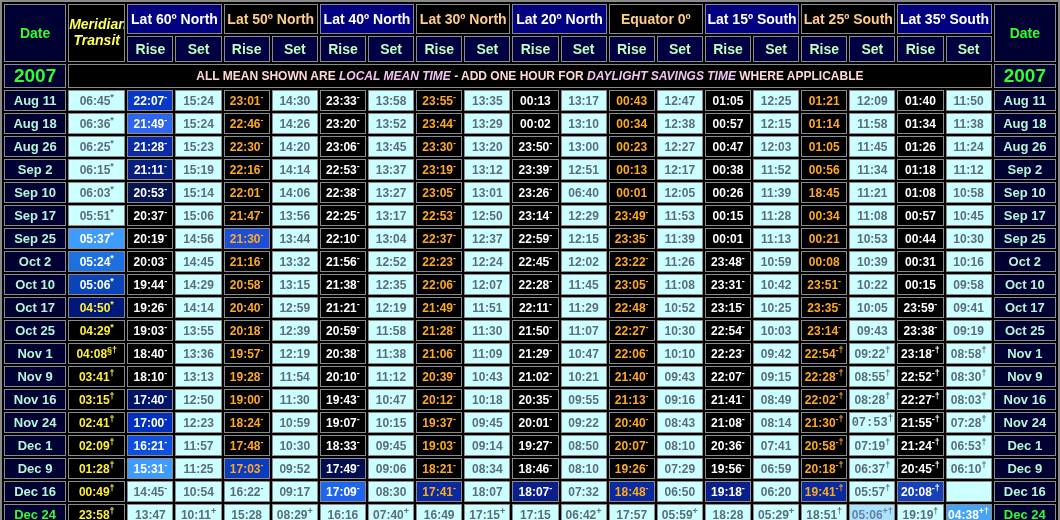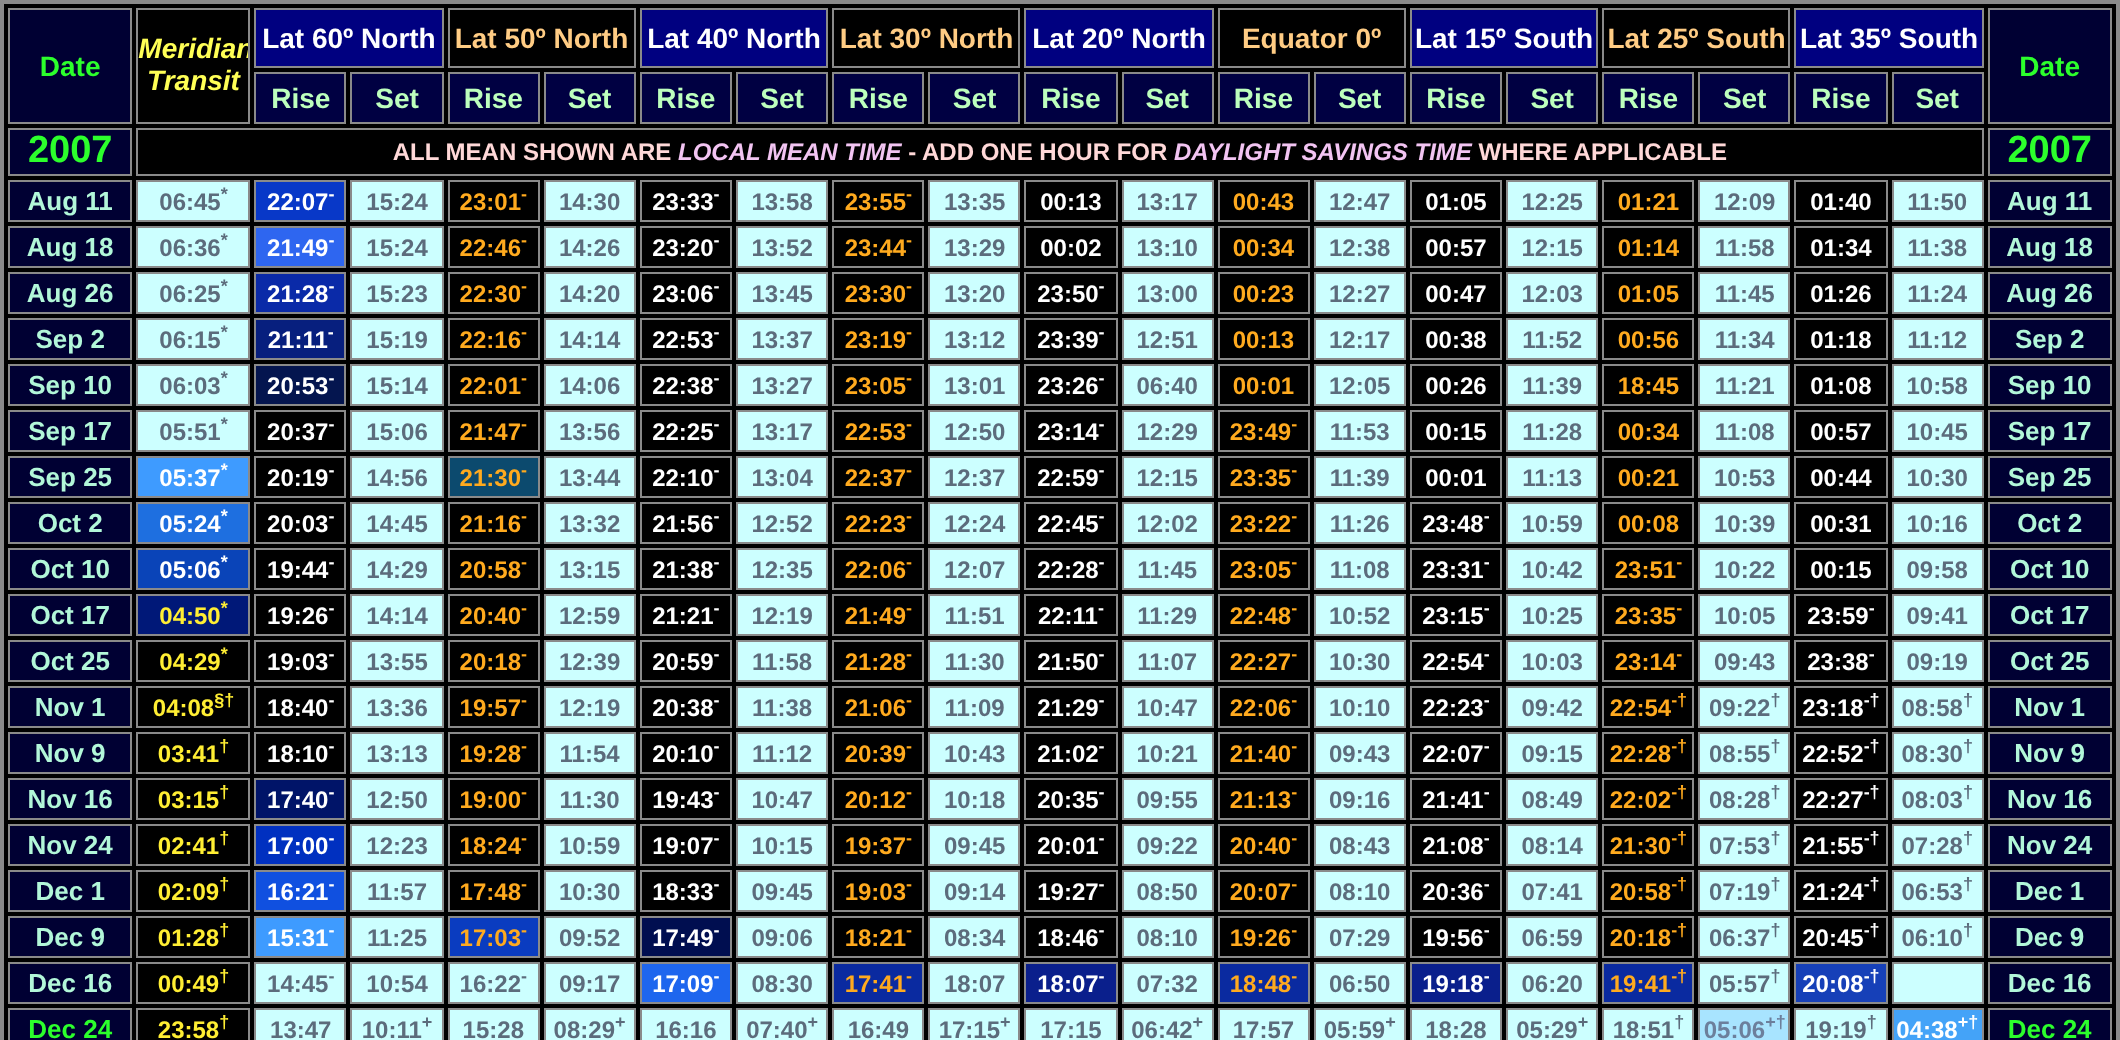--- a/index.html
+++ b/index.html
@@ -232,21 +232,21 @@
         <td style="background: rgb(204, 255, 255); color: rgb(92, 108, 124);">11:08</td>
         <td style="background: rgb(0, 0, 0); color: rgb(255, 255, 255);">00:57</td>
         <td style="background: rgb(204, 255, 255); color: rgb(92, 108, 124);">10:45</td>
         <td class="date-cell">Sep 17</td>
       </tr>
       <tr>
         <td class="date-cell">Sep 25</td>
         <td style="background: rgb(62, 155, 255); color: rgb(255, 255, 255);">05:37<sup>*</sup></td>
         <td style="background: rgb(0, 0, 0); color: rgb(255, 255, 255);">20:19<sup>-</sup></td>
         <td style="background: rgb(204, 255, 255); color: rgb(92, 108, 124);">14:56</td>
-        <td style="background: #0c4a6e; color: rgb(255, 170, 30);">21:30<sup>-</sup></td>
+        <td style="background: #1d4ed8; color: rgb(255, 170, 30);">21:30<sup>-</sup></td>
         <td style="background: rgb(204, 255, 255); color: rgb(92, 108, 124);">13:44</td>
         <td style="background: rgb(0, 0, 0); color: rgb(255, 255, 255);">22:10<sup>-</sup></td>
         <td style="background: rgb(204, 255, 255); color: rgb(92, 108, 124);">13:04</td>
         <td style="background: rgb(0, 0, 0); color: rgb(255, 170, 30);">22:37<sup>-</sup></td>
         <td style="background: rgb(204, 255, 255); color: rgb(92, 108, 124);">12:37</td>
         <td style="background: rgb(0, 0, 0); color: rgb(255, 255, 255);">22:59<sup>-</sup></td>
         <td style="background: rgb(204, 255, 255); color: rgb(92, 108, 124);">12:15</td>
         <td style="background: rgb(0, 0, 0); color: rgb(255, 170, 30);">23:35<sup>-</sup></td>
         <td style="background: rgb(204, 255, 255); color: rgb(92, 108, 124);">11:39</td>
         <td style="background: rgb(0, 0, 0); color: rgb(255, 255, 255);">00:01</td>
@@ -429,21 +429,21 @@
         <td style="background: rgb(204, 255, 255); color: rgb(92, 108, 124);">10:15</td>
         <td style="background: rgb(0, 0, 0); color: rgb(255, 170, 30);">19:37<sup>-</sup></td>
         <td style="background: rgb(204, 255, 255); color: rgb(92, 108, 124);">09:45</td>
         <td style="background: rgb(0, 0, 0); color: rgb(255, 255, 255);">20:01<sup>-</sup></td>
         <td style="background: rgb(204, 255, 255); color: rgb(92, 108, 124);">09:22</td>
         <td style="background: rgb(0, 0, 0); color: rgb(255, 170, 30);">20:40<sup>-</sup></td>
         <td style="background: rgb(204, 255, 255); color: rgb(92, 108, 124);">08:43</td>
         <td style="background: rgb(0, 0, 0); color: rgb(255, 255, 255);">21:08<sup>-</sup></td>
         <td style="background: rgb(204, 255, 255); color: rgb(92, 108, 124);">08:14</td>
         <td style="background: rgb(0, 0, 0); color: rgb(255, 170, 30);">21:30<sup>-†</sup></td>
-        <td style="background: rgb(204, 255, 255); color: rgb(92, 108, 124);">07:53<sup>†</sup></td>
+        <td style="background: rgb(204, 255, 255); color: rgb(92, 108, 124); font-family: Liberation Mono, monospace;">07:53<sup>†</sup></td>
         <td style="background: rgb(0, 0, 0); color: rgb(255, 255, 255);">21:55<sup>-†</sup></td>
         <td style="background: rgb(204, 255, 255); color: rgb(92, 108, 124);">07:28<sup>†</sup></td>
         <td class="date-cell">Nov 24</td>
       </tr>
       <tr>
         <td class="date-cell">Dec 1</td>
         <td style="background: rgb(0, 0, 0); color: rgb(255, 238, 51);">02:09<sup>†</sup></td>
         <td style="background: rgb(16, 80, 224); color: rgb(255, 255, 255);">16:21<sup>-</sup></td>
         <td style="background: rgb(204, 255, 255); color: rgb(92, 108, 124);">11:57</td>
         <td style="background: rgb(0, 0, 0); color: rgb(255, 170, 30);">17:48<sup>-</sup></td>

